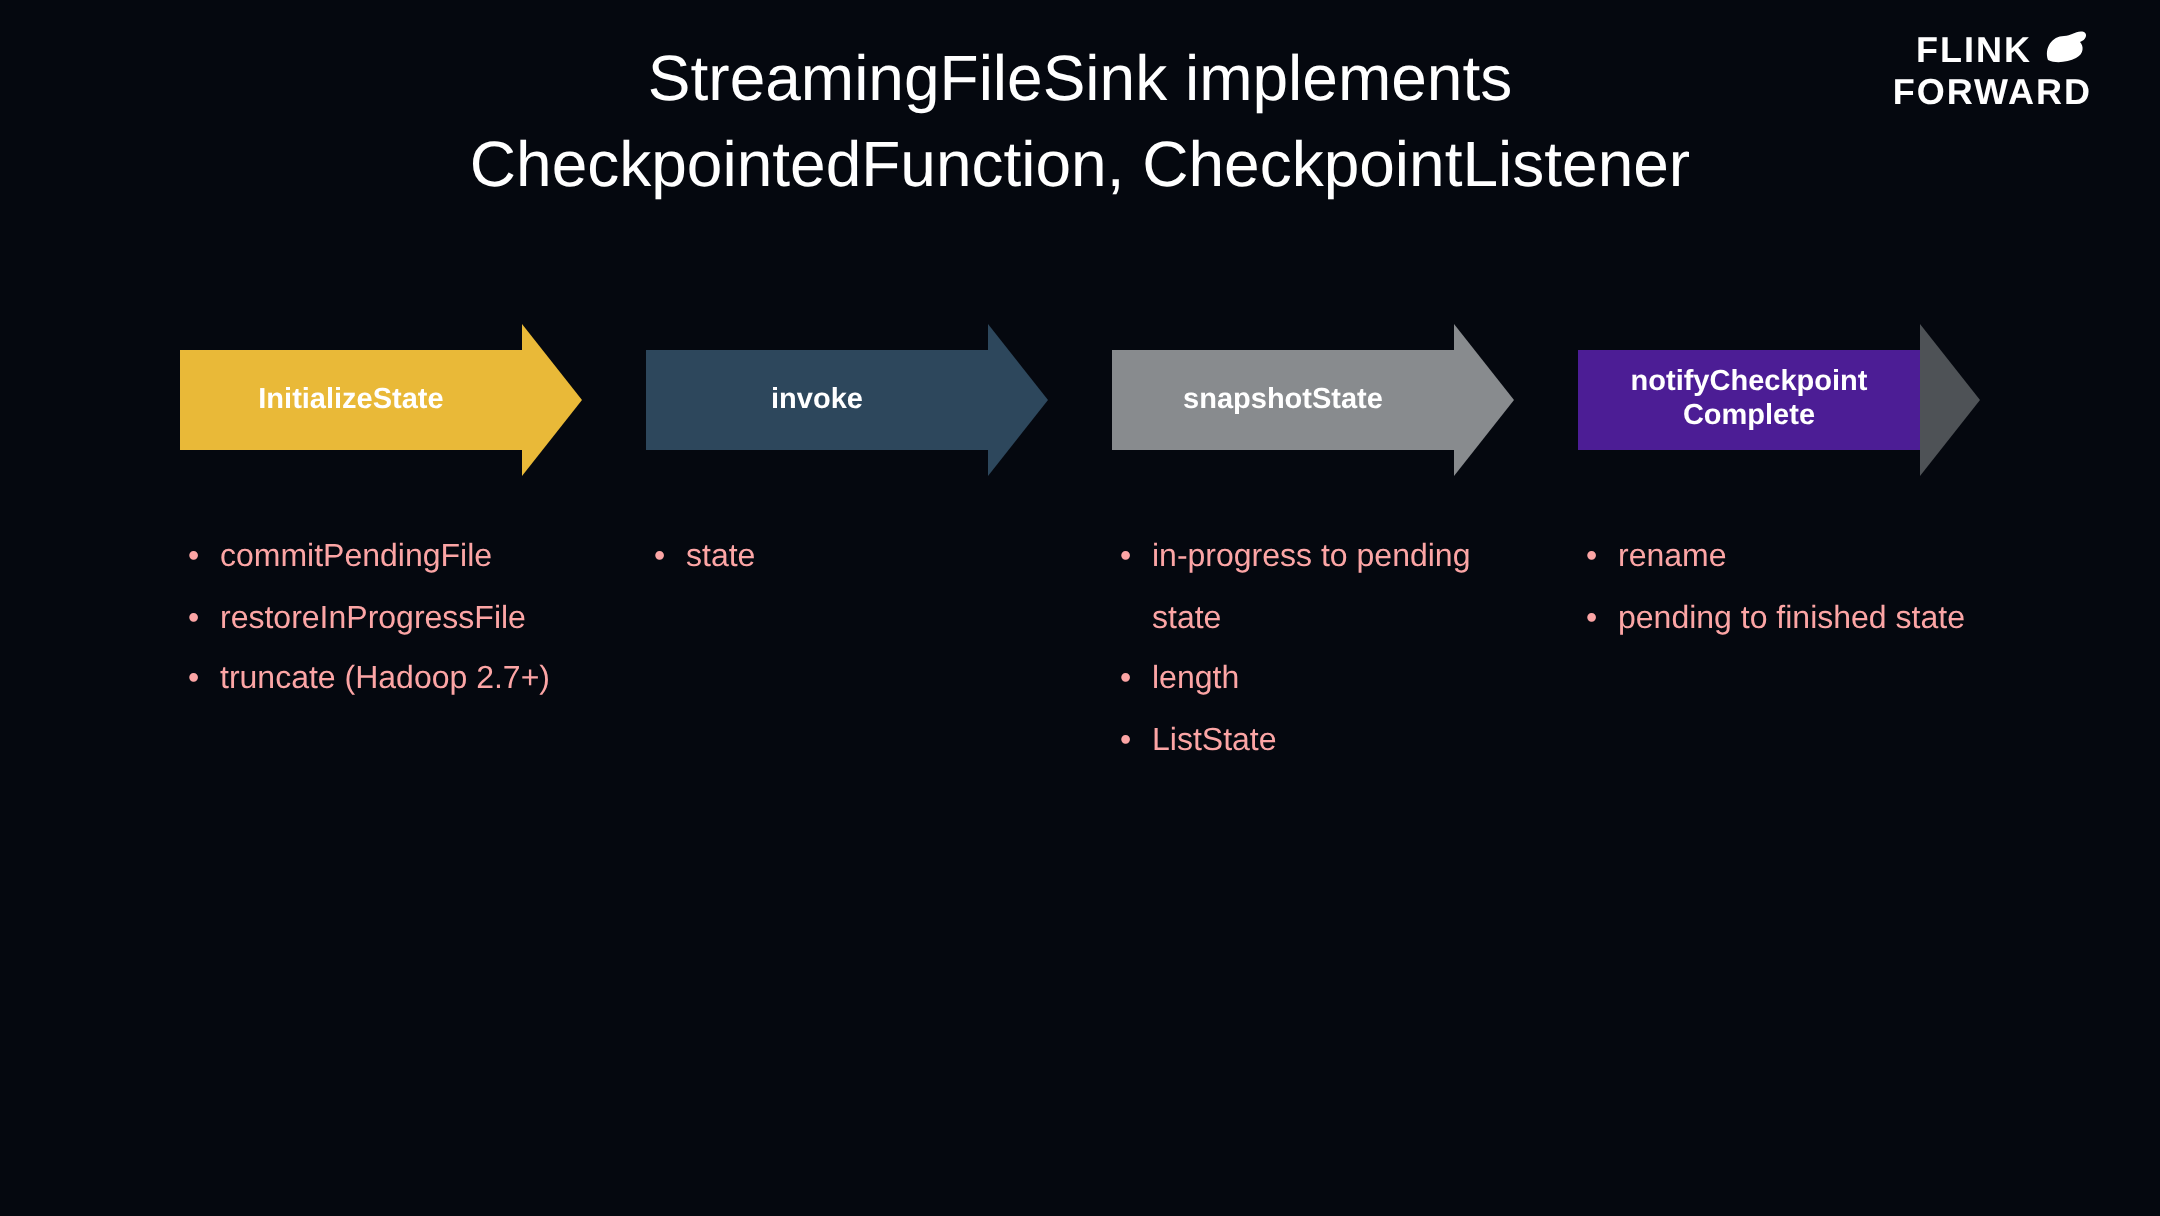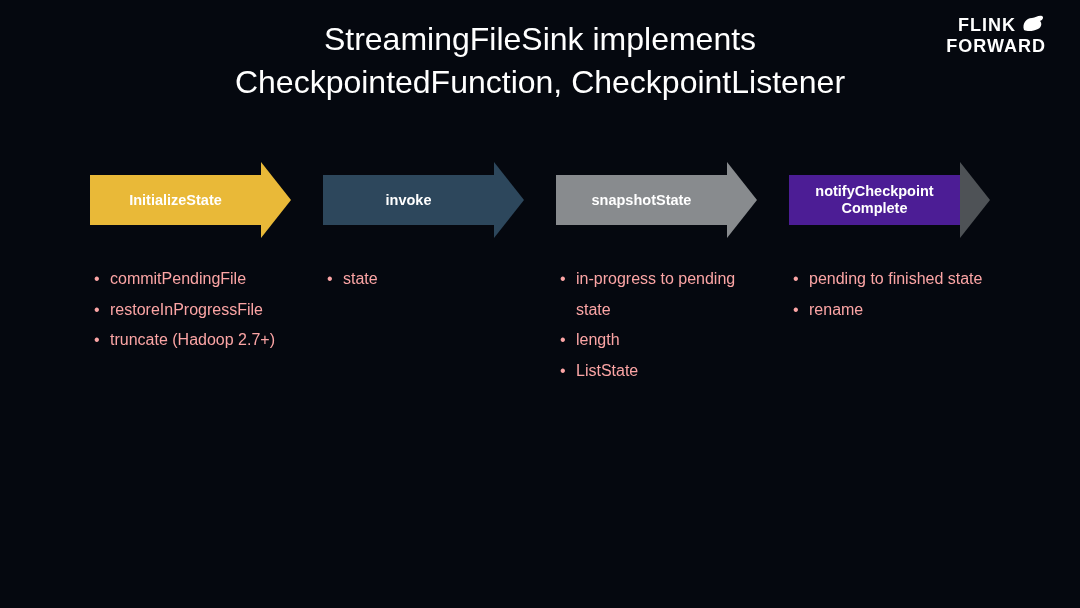--- a/index.html
+++ b/index.html
@@ -162,18 +162,18 @@
       <li>ListState</li>
     </ul>
   </div>
 
   <div class="step">
     <div class="arrow-wrap arrow-dark">
       <div class="arrow-body">notifyCheckpoint<br>Complete</div>
       <div class="arrow-head"></div>
     </div>
     <ul class="bullets">
+      <li>rename</li>
       <li>pending to finished state</li>
-      <li>rename</li>
     </ul>
   </div>
 
 </div>
 
 </body></html>

